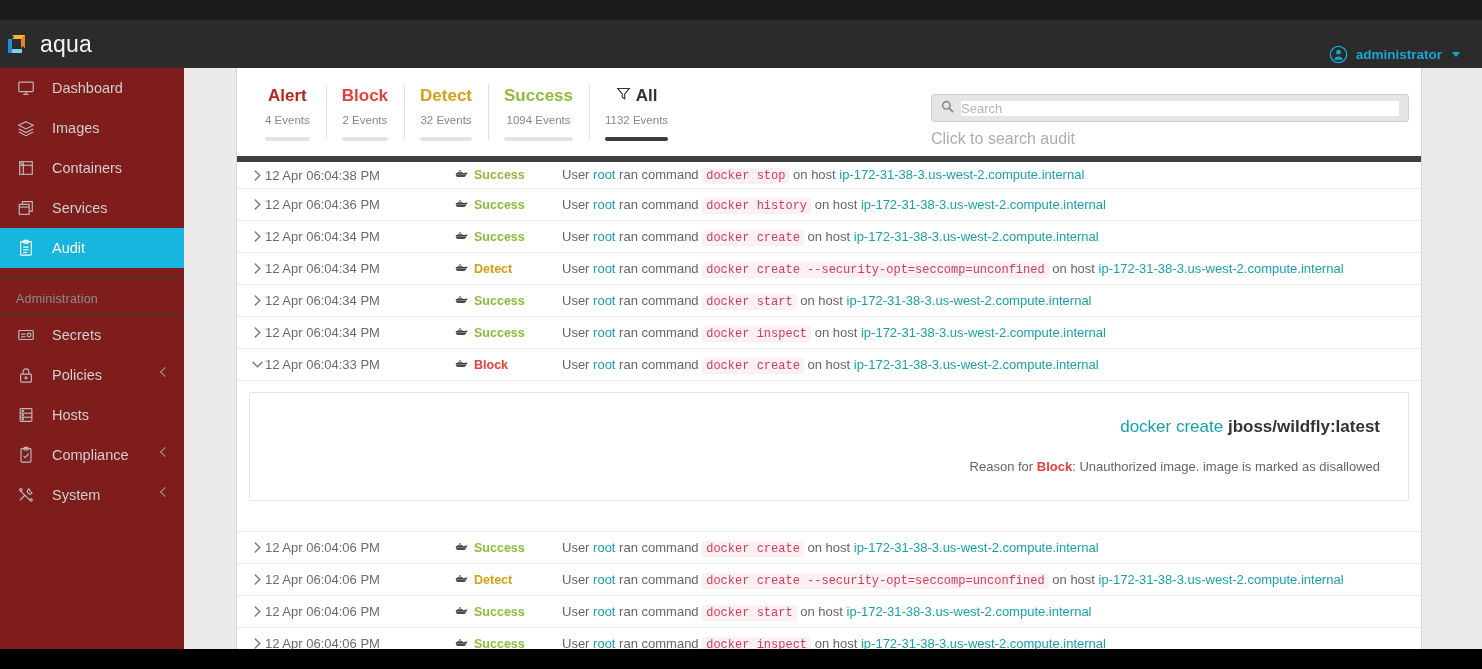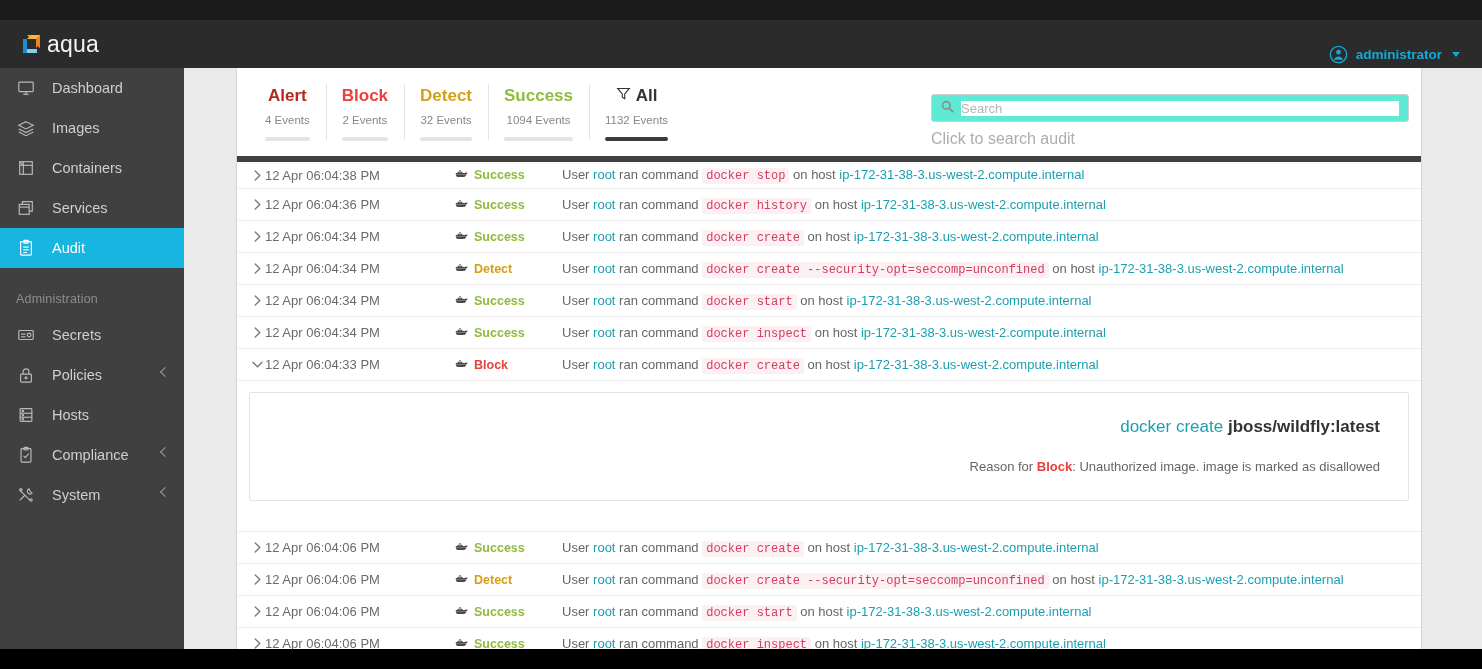--- a/index.html
+++ b/index.html
@@ -12,36 +12,36 @@
   #app { position: relative; width: 1482px; height: 669px; background:#eaeaea; }
 
   
   .top-strip { position:absolute; left:0; top:0; width:1482px; height:20px; background:#1b1b1b; }
 
   
   .header {
     position:absolute; left:0; top:20px; width:1482px; height:48px;
     background:#2b2b2b; display:flex; align-items:center;
   }
-  .logo-wrap { display:flex; align-items:center; padding-left:18px; gap:1px; }
+  .logo-wrap { display:flex; align-items:center; padding-left:3px; gap:9px; }
   .logo-mark { width:28px; height:28px; position:relative; }
   .logo-text { color:#f2f2f2; font-size:23px; letter-spacing:.2px; font-weight:400; }
   .header-spacer { flex:1; }
   .user-box { display:flex; align-items:center; gap:8px; padding-right:22px;margin-top:20px; }
   .user-avatar { width:19px; height:19px; }
   .user-name { color:#14a9d5; font-size:13.5px; font-weight:bold; }
   .user-caret {
     width:0; height:0; border-left:4.5px solid transparent; border-right:4.5px solid transparent;
     border-top:5px solid #14a9d5; margin-left:2px;
   }
 
   
   .sidebar {
     position:absolute; left:0; top:68px; width:184px; height:581px;
-    background:#404040;
+    background:#7f1d1d;
   }
   .nav-item {
     display:flex; align-items:center; height:40px; padding-left:16px; gap:16px;
     color:#cfcfcf; font-size:14.5px; position:relative;
   }
   .nav-item .nav-icon { width:20px; height:20px; flex:0 0 20px; display:flex; align-items:center; justify-content:center; }
   .nav-item.active { background:#17b6e0; color:#fff; }
   .nav-item.active .nav-icon svg { stroke:#fff; }
   .nav-caret {
     position:absolute; right:18px; top:50%; transform:translateY(-50%);
@@ -71,21 +71,21 @@
   }
   .tab-label { font-size:17px; font-weight:bold; line-height:20px; white-space:nowrap; display:flex; align-items:center; gap:5px; }
   .tab-count { font-size:11.5px; color:#888; margin-top:8px; white-space:nowrap; }
   .tab-underline { margin-top:11px; height:4px; width:100%; background:#e4e4e4; border-radius:2px; }
   .tab.selected .tab-underline { background:#3b3b3b; }
 
   
   .search-wrap { position:absolute; right:12px; top:26px; width:478px; }
   .search-box {
     display:flex; align-items:center; gap:7px;
-    height:28px; border:1px solid #cfcfcf; border-radius:3px; padding:0 9px; background:#5eead4;
+    height:28px; border:1px solid #cfcfcf; border-radius:3px; padding:0 9px; background:#e5e5e5;
   }
   .search-box input {
     border:none; outline:none; flex:1; font-size:13px; color:#333;
     font-family:"Liberation Sans", sans-serif;
   }
   .search-box input::placeholder { color:#b5b5b5; }
   .search-hint { font-size:16px; color:#adadad; margin-top:8px; }
 
   
   .rows { position:relative; }

